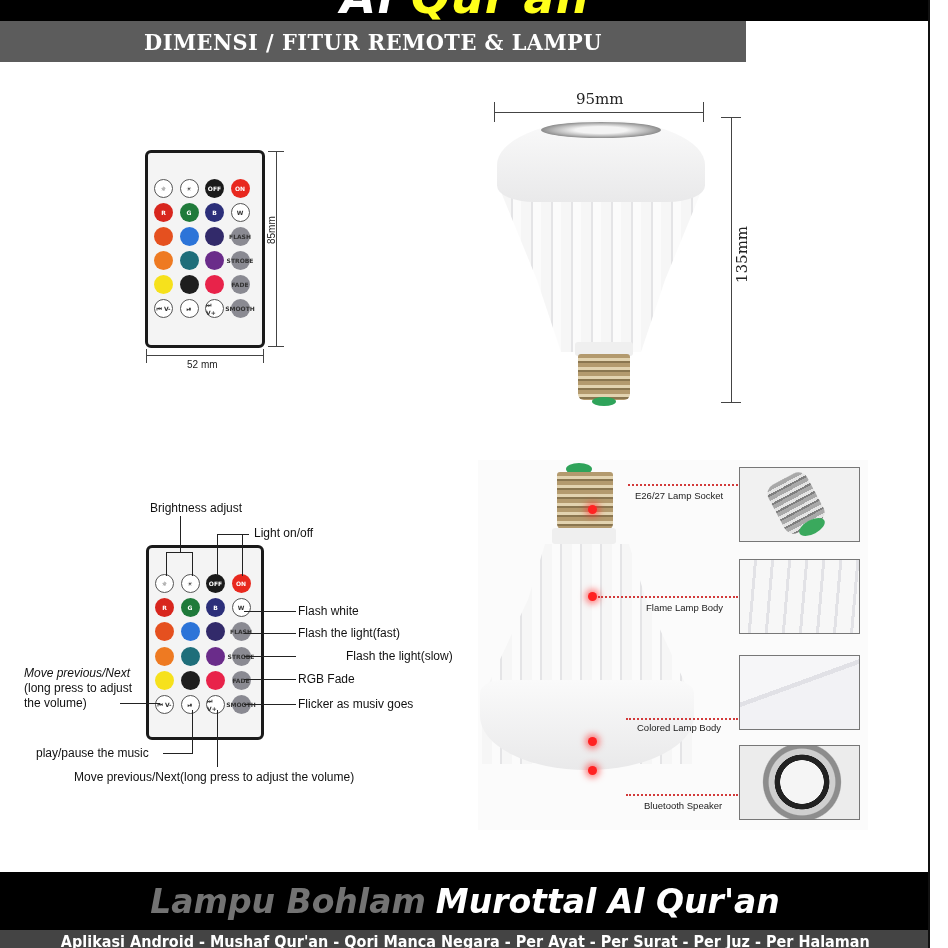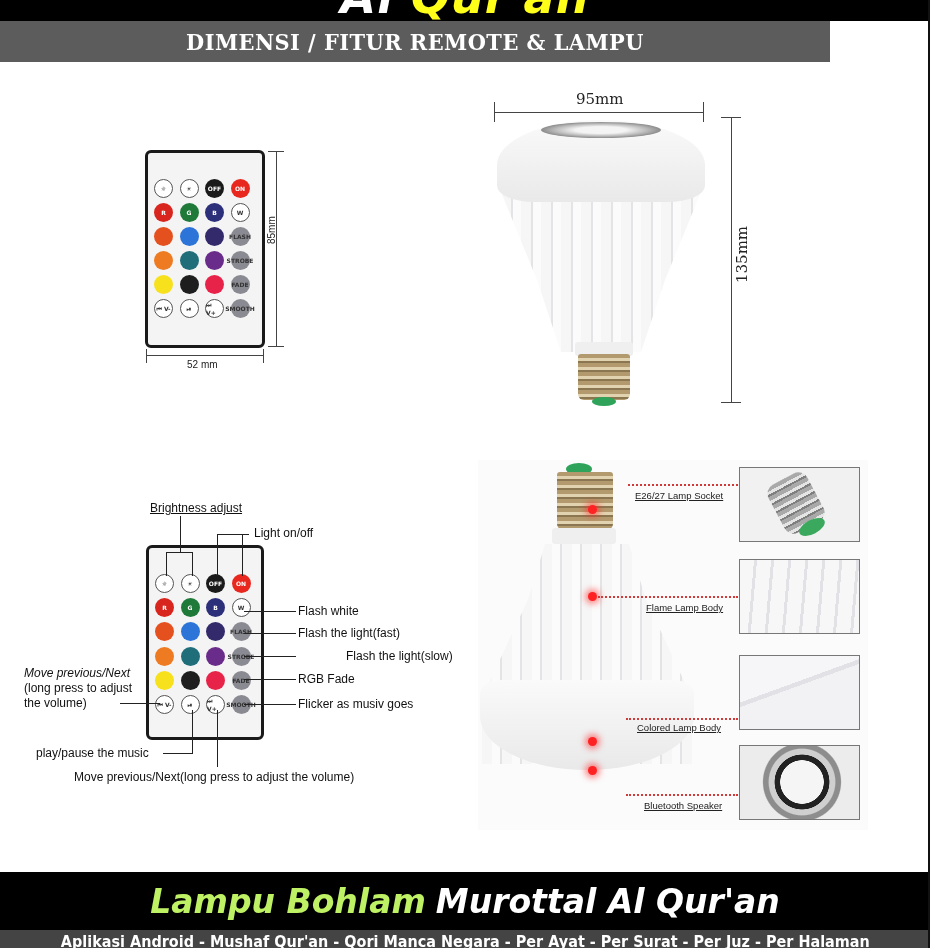--- a/index.html
+++ b/index.html
@@ -6,21 +6,21 @@
   html, body { width: 948px; height: 948px; overflow: hidden; background: #ffffff; }
   body { position: relative; font-family: "Liberation Sans", sans-serif; }
 
   .frame { position: absolute; left: 0; top: 0; width: 930px; height: 948px; background: #fff; border-right: 2px solid #111; overflow: hidden; }
 
   .top-band { position: absolute; left: 0; top: 0; width: 930px; height: 21px; background: #000; overflow: hidden; }
   .top-title { position: absolute; left: 0; right: 0; top: -30px; text-align: center; font: italic bold 46px "DejaVu Sans", sans-serif; letter-spacing: 1px; }
   .top-title .w { color: #fff; }
   .top-title .y { color: #ffff1a; }
 
-  .section-band { position: absolute; left: 0; top: 21px; width: 830px; height: 41px; background: #5c5c5c; display: flex; align-items: center; justify-content: center; }
+  .section-band { position: absolute; left: 0; top: 21px; width: 746px; height: 41px; background: #5c5c5c; display: flex; align-items: center; justify-content: center; }
   .section-band span { color: #fff; font: bold 22px "DejaVu Serif", serif; letter-spacing: 0.5px; transform: scaleX(0.95); }
 
   
   .remote { position: absolute; background: #f4f4f4; border: 3px solid #1a1a1a; border-radius: 6px; }
   .btn { position: absolute; width: 19px; height: 19px; border-radius: 50%; display: flex; align-items: center; justify-content: center; font: bold 6px "DejaVu Sans", sans-serif; color: #fff; }
   .btn.outline { background: #fff; border: 1.5px solid #555; color: #333; }
   .btn.gray { background: #8a8a92; color: #333; }
 
   .dim-line { position: absolute; background: #444; }
   .dim-text { position: absolute; font: 10px "Liberation Sans", sans-serif; color: #222; }
@@ -29,29 +29,29 @@
   
   .bulb { position: absolute; }
   .bulb .head { position: absolute; background: linear-gradient(#fafafa, #e9e9ea); border-radius: 50% 50% 18% 18% / 55% 55% 20% 20%; }
   .bulb .ring { position: absolute; border-radius: 50%; background: radial-gradient(ellipse at center, #f4f4f4 30%, #b8b8b8 55%, #8d8d8d 70%, #dcdcdc 80%); }
   .bulb .body { position: absolute; background: repeating-linear-gradient(90deg, #f6f6f6 0 10px, #e4e4e6 10px 12px, #fbfbfb 12px 20px); clip-path: polygon(0 0, 100% 0, 82% 55%, 70% 100%, 30% 100%, 18% 55%); }
   .bulb .neck { position: absolute; background: #efefef; border-radius: 3px; }
   .bulb .base { position: absolute; background: repeating-linear-gradient(180deg, #b39a6e 0 4px, #e2d3b0 4px 7px, #8a7650 7px 9px); border-radius: 3px 3px 6px 6px; }
   .bulb .tip { position: absolute; background: #2fa35a; border-radius: 50%; }
 
   .label-text { position: absolute; font: 12px "Liberation Sans", sans-serif; color: #111; white-space: nowrap; }
-  .label-small { position: absolute; font: 9.5px "Liberation Sans", sans-serif; color: #222; white-space: nowrap; text-decoration: underline; }
+  .label-small { position: absolute; font: 9.5px "Liberation Sans", sans-serif; color: #222; white-space: nowrap; }
   .line { position: absolute; background: #222; }
   .dot-line { position: absolute; border-top: 2px dotted #d23a3a; height: 0; }
   .red-dot { position: absolute; width: 9px; height: 9px; border-radius: 50%; background: #ff2222; box-shadow: 0 0 6px 3px rgba(255,40,40,0.55); }
 
   .thumb { position: absolute; width: 121px; height: 75px; border: 1.5px solid #777; background: #f1f1f1; overflow: hidden; }
 
   .bottom-band { position: absolute; left: 0; top: 872px; width: 930px; height: 58px; background: #000; display: flex; align-items: center; justify-content: center; }
-  .bottom-band .t1 { color: #bef264; font: italic bold 33px "DejaVu Sans", sans-serif; margin-right: 10px; }
+  .bottom-band .t1 { color: #737373; font: italic bold 33px "DejaVu Sans", sans-serif; margin-right: 10px; }
   .bottom-band .t2 { color: #fff; font: italic bold 33px "DejaVu Sans", sans-serif; }
   .sub-band { position: absolute; left: 0; top: 930px; width: 930px; height: 18px; background: #444; display: flex; justify-content: center; overflow: hidden; }
   .sub-band span { color: #fff; font: bold 15px "DejaVu Sans", sans-serif; line-height: 24px; white-space: nowrap; transform: scaleX(0.96); }
 </style>
 </head>
 <body>
 
 <div class="frame">
 
   <div class="top-band">
@@ -140,21 +140,21 @@
       <div class="btn" style="background: rgb(246, 225, 28); left: 6px; top: 122.8px;"></div>
       <div class="btn" style="background: rgb(30, 30, 30); left: 31.5px; top: 122.8px;"></div>
       <div class="btn" style="background: rgb(232, 35, 74); left: 57px; top: 122.8px;"></div>
       <div class="btn gray" style="left: 82.5px; top: 122.8px;">FADE</div>
       <div class="btn outline" style="left: 6px; top: 147px;">⏮ V-</div>
       <div class="btn outline" style="left: 31.5px; top: 147px;">⏯</div>
       <div class="btn outline" style="left: 57px; top: 147px;">⏭ V+</div>
       <div class="btn gray" style="left: 82.5px; top: 147px;">SMOOTH</div>
     </div>
 
-  <div class="label-text" style="left:150px; top:501px;text-decoration:underline;">Brightness adjust</div>
+  <div class="label-text" style="left:150px; top:501px;">Brightness adjust</div>
   <div class="line" style="left:180px; top:516px; width:1px; height:36px;"></div>
   <div class="line" style="left:166px; top:552px; width:27px; height:1px;"></div>
   <div class="line" style="left:166px; top:552px; width:1px; height:24px;"></div>
   <div class="line" style="left:192px; top:552px; width:1px; height:24px;"></div>
 
   <div class="label-text" style="left:254px; top:526px;">Light on/off</div>
   <div class="line" style="left:217px; top:534px; width:32px; height:1px;"></div>
   <div class="line" style="left:217px; top:534px; width:1px; height:42px;"></div>
   <div class="line" style="left:242px; top:534px; width:1px; height:42px;"></div>
 

